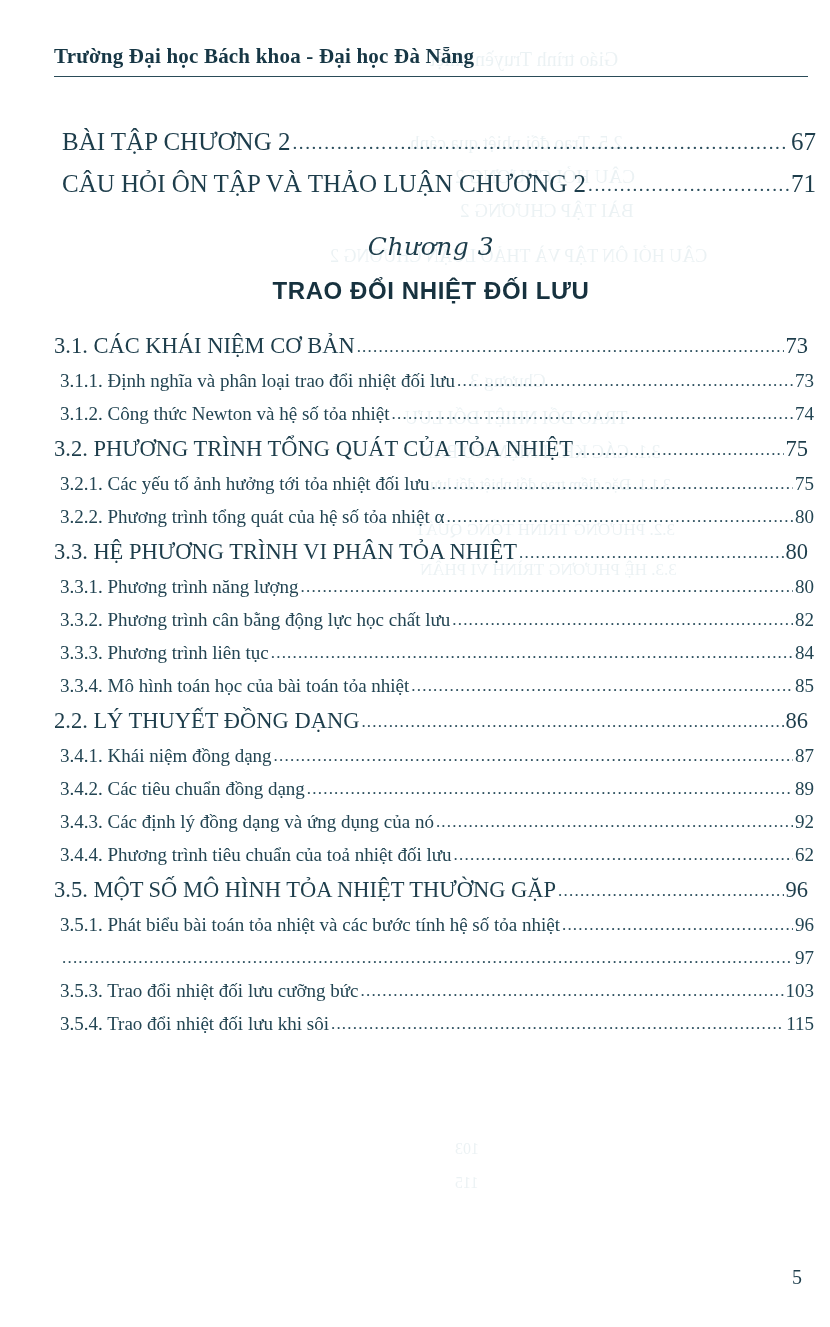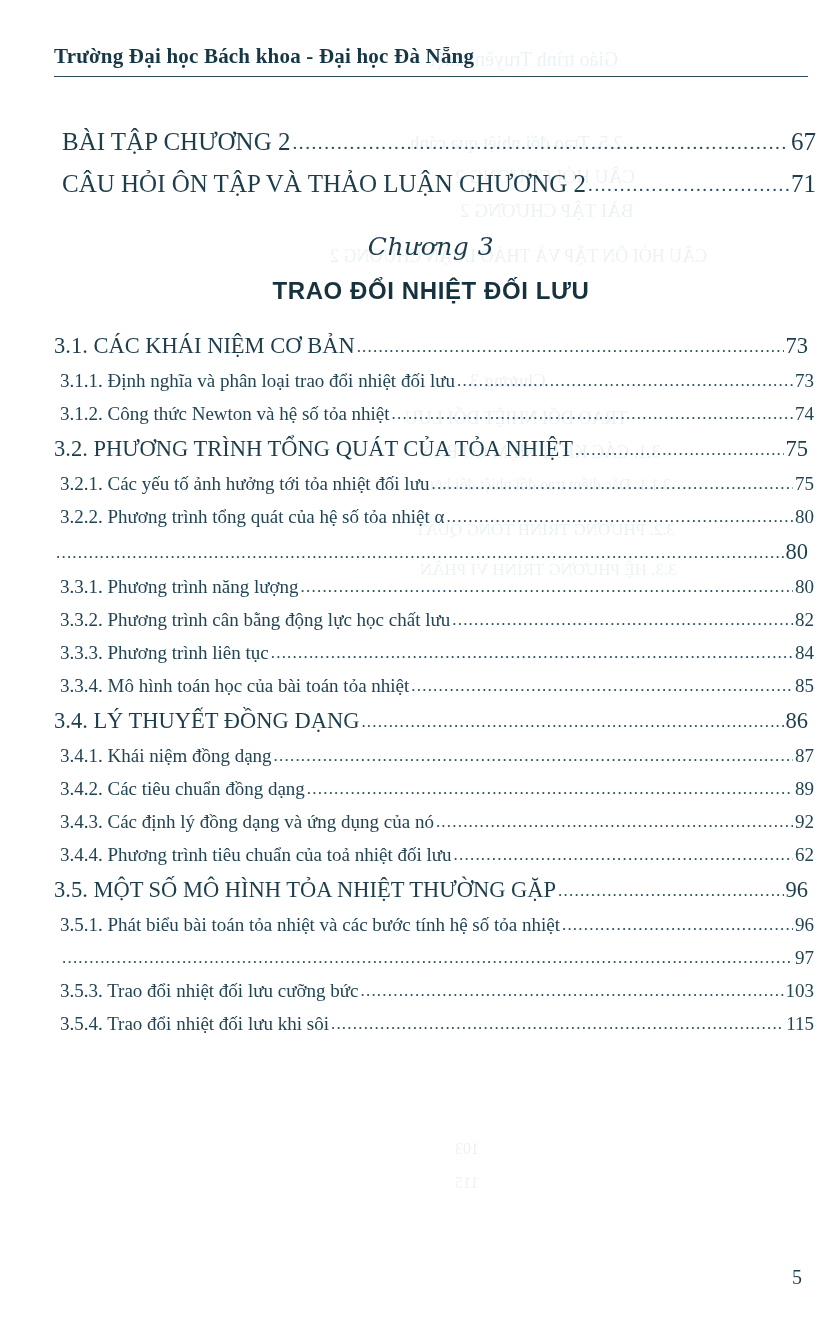--- a/index.html
+++ b/index.html
@@ -226,20 +226,21 @@
             <span class="toc-label">3.2.1. Các yếu tố ảnh hưởng tới tỏa nhiệt đối lưu</span>
             <span class="toc-dots">................................................................................................................................................................</span>
             <span class="toc-page">75</span>
           </div>
           <div class="toc-row lvl-2">
             <span class="toc-label">3.2.2. Phương trình tổng quát của hệ số tỏa nhiệt α</span>
             <span class="toc-dots">................................................................................................................................................................</span>
             <span class="toc-page">80</span>
           </div>
           <div class="toc-row lvl-1">
+            <span class="toc-label">3.3. HỆ PHƯƠNG TRÌNH VI PHÂN TỎA NHIỆT</span>
             <span class="toc-dots">................................................................................................................................................................</span>
             <span class="toc-page">80</span>
           </div>
           <div class="toc-row lvl-2">
             <span class="toc-label">3.3.1. Phương trình năng lượng</span>
             <span class="toc-dots">................................................................................................................................................................</span>
             <span class="toc-page">80</span>
           </div>
           <div class="toc-row lvl-2">
             <span class="toc-label">3.3.2. Phương trình cân bằng động lực học chất lưu</span>
@@ -250,21 +251,21 @@
             <span class="toc-label">3.3.3. Phương trình liên tục</span>
             <span class="toc-dots">................................................................................................................................................................</span>
             <span class="toc-page">84</span>
           </div>
           <div class="toc-row lvl-2">
             <span class="toc-label">3.3.4. Mô hình toán học của bài toán tỏa nhiệt</span>
             <span class="toc-dots">................................................................................................................................................................</span>
             <span class="toc-page">85</span>
           </div>
           <div class="toc-row lvl-1">
-            <span class="toc-label">3.4. LÝ THUYẾT ĐỒNG DẠNG</span>
+            <span class="toc-label">2.2. LÝ THUYẾT ĐỒNG DẠNG</span>
             <span class="toc-dots">................................................................................................................................................................</span>
             <span class="toc-page">86</span>
           </div>
           <div class="toc-row lvl-2">
             <span class="toc-label">3.4.1. Khái niệm đồng dạng</span>
             <span class="toc-dots">................................................................................................................................................................</span>
             <span class="toc-page">87</span>
           </div>
           <div class="toc-row lvl-2">
             <span class="toc-label">3.4.2. Các tiêu chuẩn đồng dạng</span>

